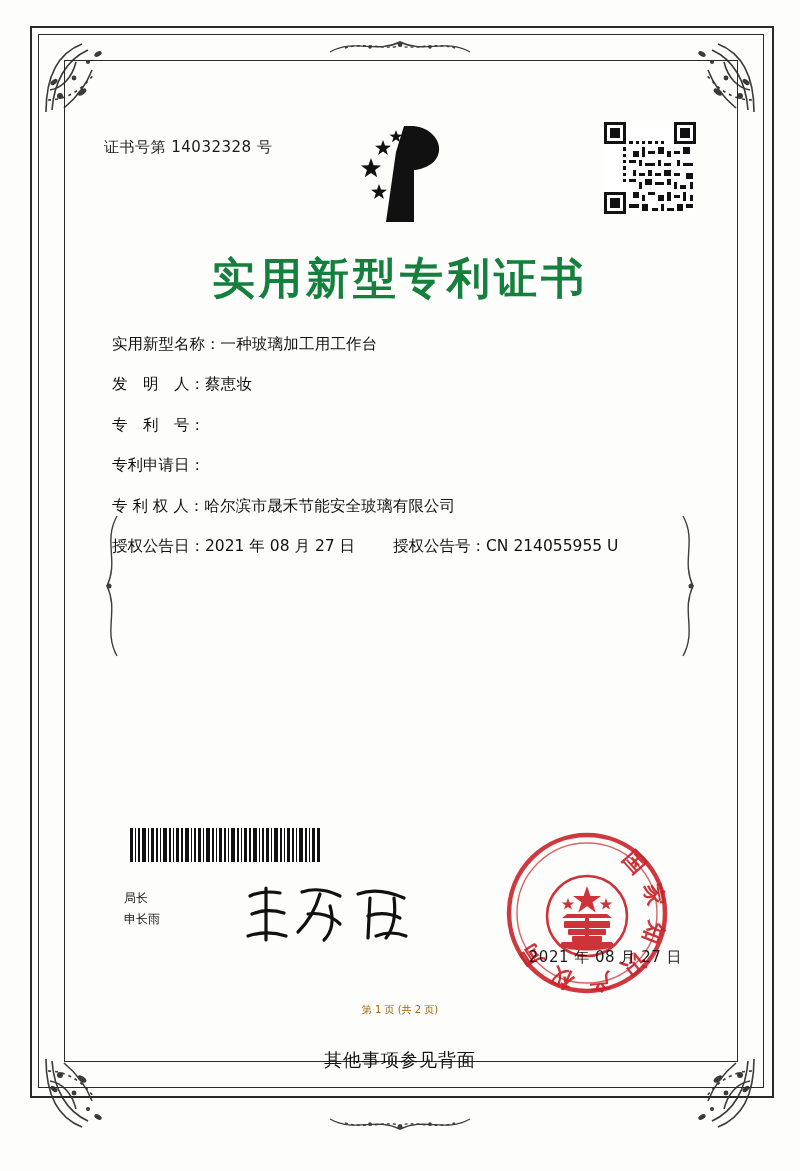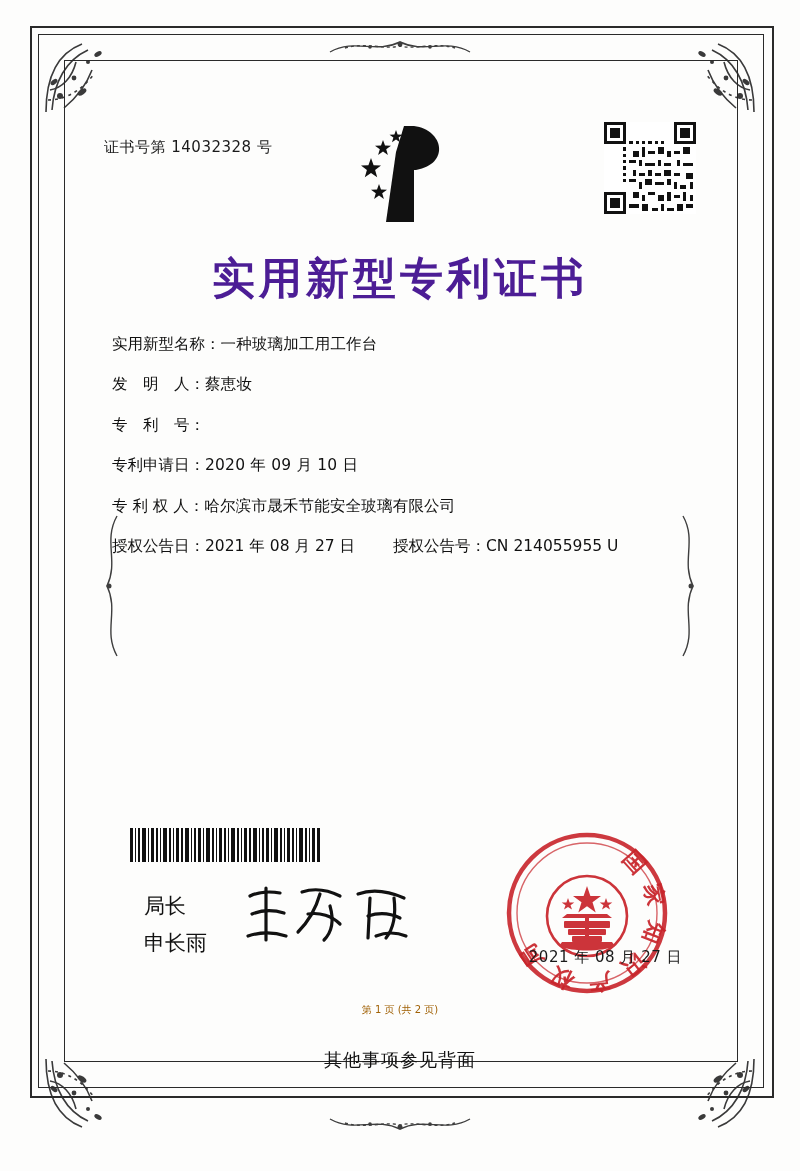--- a/index.html
+++ b/index.html
@@ -89,21 +89,21 @@
   
   .title {
     position: absolute;
     left: 0; right: 0;
     top: 250px;
     text-align: center;
     font-size: 43px;
     letter-spacing: 4px;
     font-weight: bold;
     font-family: "DejaVu Sans", sans-serif;
-    color: #4c1d95;
+    color: #15803d;
   }
 
   
   .fields {
     position: absolute;
     left: 112px;
     top: 333px;
     width: 580px;
     font-family: "DejaVu Sans", sans-serif;
     font-size: 15.5px;
@@ -154,24 +154,24 @@
     position: absolute;
     left: 130px;
     top: 828px;
     width: 190px;
     height: 34px;
   }
 
   
   .sig-label {
     position: absolute;
-    left: 144px;
+    left: 124px;
     top: 888px;
     font-family: "DejaVu Sans", sans-serif;
-    font-size: 21px;
+    font-size: 12px;
     line-height: 1.75;
     color: #111;
   }
   .sig-hand {
     position: absolute;
     left: 236px;
     top: 880px;
     width: 190px;
     height: 70px;
   }
@@ -407,21 +407,20 @@
     </div>
     <div class="field">
       <span class="lbl">发　明　人：</span>
       <span class="val">蔡恵妆</span>
     </div>
     <div class="field">
       <span class="lbl">专　利　号：</span>
     </div>
     <div class="field">
       <span class="lbl">专利申请日：</span>
-      <span class="val">2020 年 09 月 10 日</span>
     </div>
     <div class="field">
       <span class="lbl">专 利 权 人：</span>
       <span class="val">哈尔滨市晟禾节能安全玻璃有限公司</span>
     </div>
     <div class="field two-col">
       <span class="lbl">授权公告日：</span>
       <span>2021 年 08 月 27 日</span>
       <span class="lbl2">授权公告号：</span>
       <span>CN 214055955 U</span>

